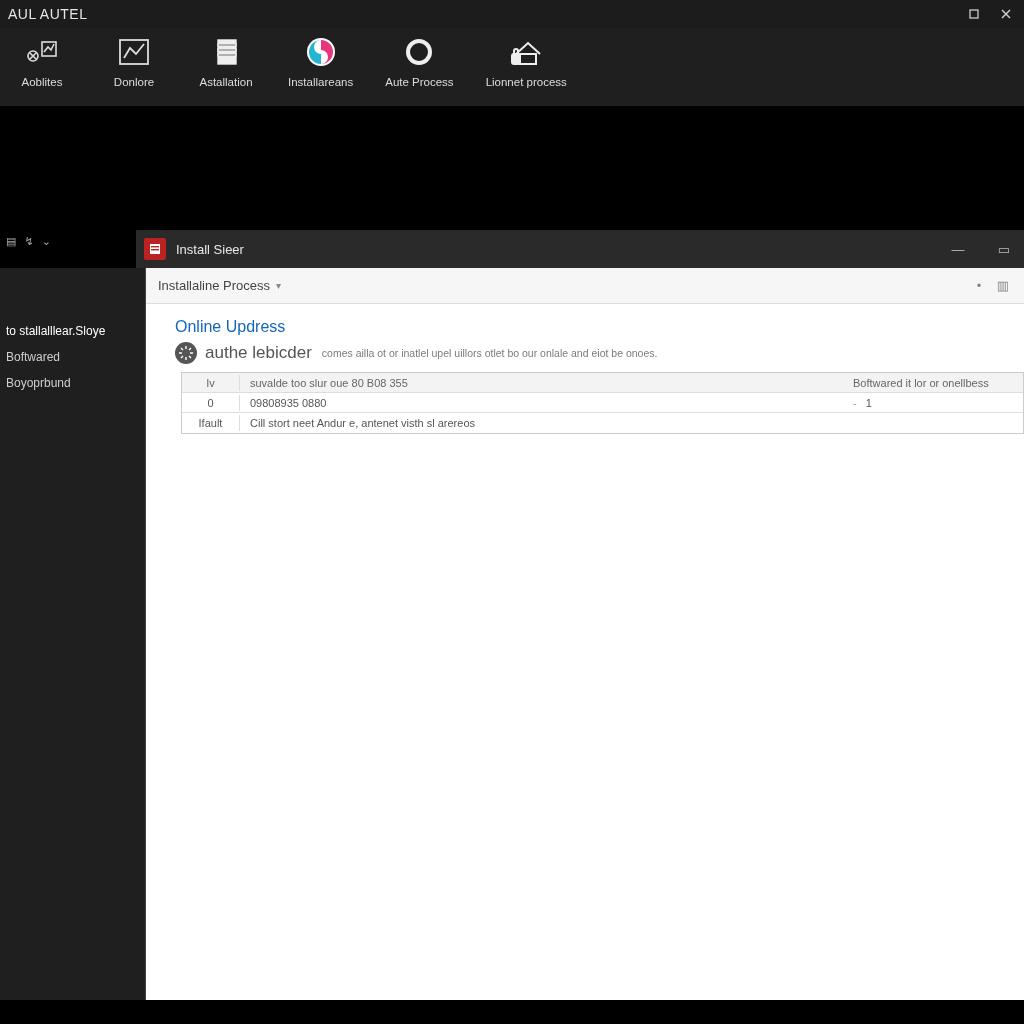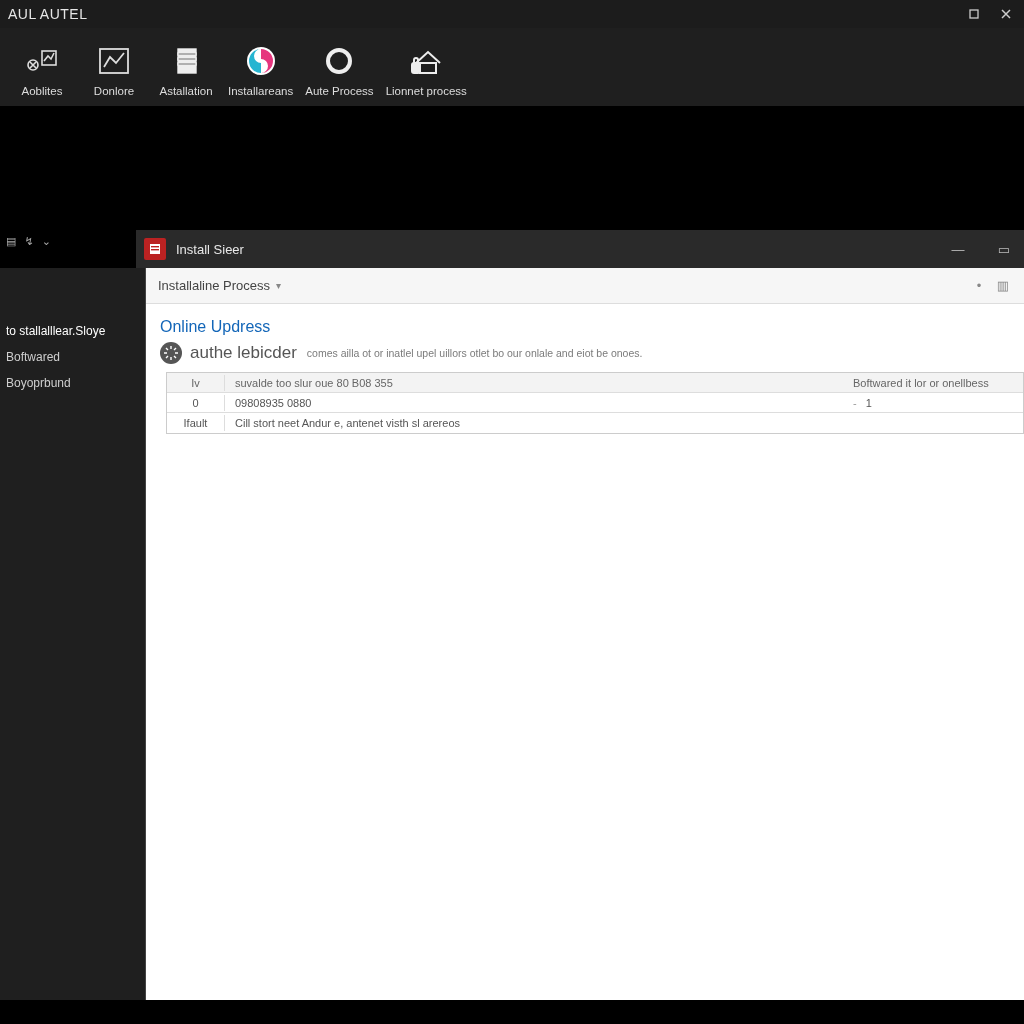--- a/index.html
+++ b/index.html
@@ -10,22 +10,22 @@
     height: 28px; background: #1c1c1c; color: #e6e6e6;
     display: flex; align-items: center; padding: 0 8px; font-size: 14px;
     letter-spacing: 0.5px;
   }
   .titlebar .spacer { flex: 1; }
   .titlebar .tb-icon { width: 20px; height: 20px; display:flex; align-items:center; justify-content:center; color:#ccc; margin-left: 12px; cursor:pointer; }
   .titlebar .tb-icon svg { width:12px; height:12px; }
 
   
   .ribbon {
-    height: 78px; background: #1f1f1f; display:flex; align-items:center;
-    gap: 12px; padding: 6px 12px 0 12px;
+    height: 78px; background: #1f1f1f; display:flex; 
+    gap: 32px; padding: 6px 12px 0 12px;
   }
   .ribbon-btn {
     display:flex; flex-direction:column; align-items:center;
     color:#ddd; font-size:11.5px; gap:6px; cursor:pointer;
     min-width:60px;
   }
   .ribbon-btn .ric { width:40px; height:36px; display:flex; align-items:center; justify-content:center; }
   .ribbon-btn .ric svg { width:36px; height:32px; }
 
   
@@ -63,21 +63,21 @@
   .content { flex:1; background:#fff; position:relative; border-left:1px solid #444; }
   .breadcrumb-bar {
     height:36px; background:#f6f6f6; border-bottom:1px solid #ddd;
     display:flex; align-items:center; padding:0 12px; font-size:13px; color:#444;
     gap:6px;
   }
   .breadcrumb-bar .chev{color:#888;font-size:10px;}
   .breadcrumb-bar .spacer{flex:1;}
   .breadcrumb-bar .bc-icon{color:#888;width:18px;text-align:center;cursor:pointer;}
 
-  .inner { padding: 14px 0 0 14px; }
+  .inner { padding: 14px 0 0 29px; }
   .section-title { font-size:16px; color:#1366b8; margin-bottom:6px; }
   .sub-row { display:flex; align-items:center; gap:8px; margin-bottom:8px; }
   .gear-circle{
     width:22px;height:22px;border-radius:50%;background:#555;display:flex;align-items:center;justify-content:center;color:#fff;
   }
   .sub-row .subt { font-size:17px; color:#555; }
   .sub-row .desc { font-size:10.5px; color:#7b7b7b; margin-left:2px; }
 
   .tableish { border:1px solid #ccc; margin:6px 0 0 6px; font-size:11px; color:#555; }
   .tr { display:flex; border-bottom:1px solid #ddd; min-height:20px; align-items:center; }

